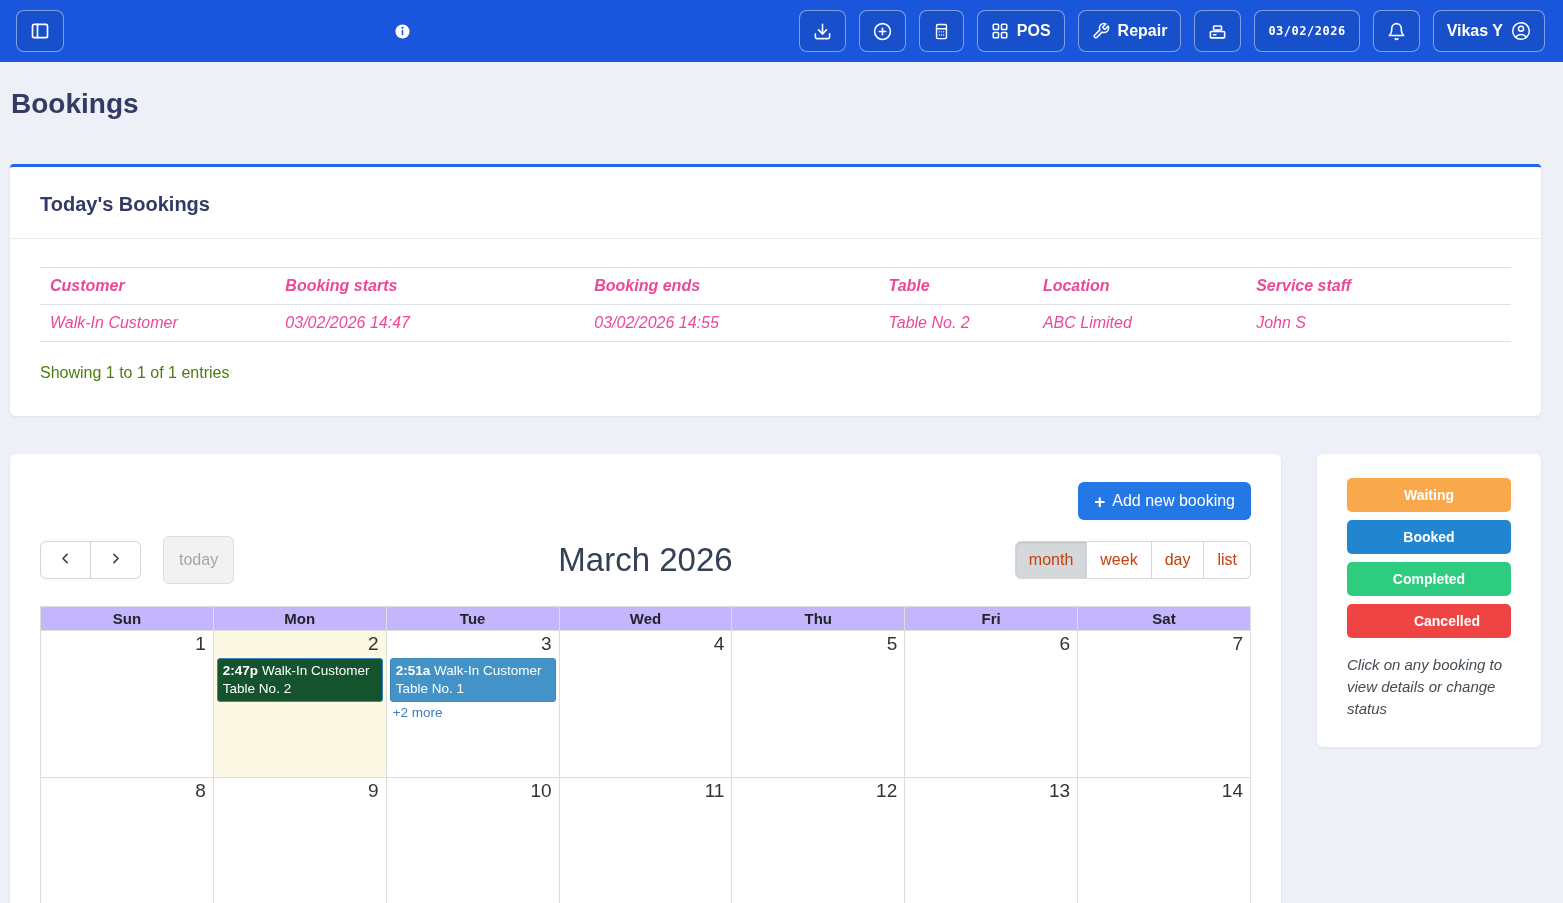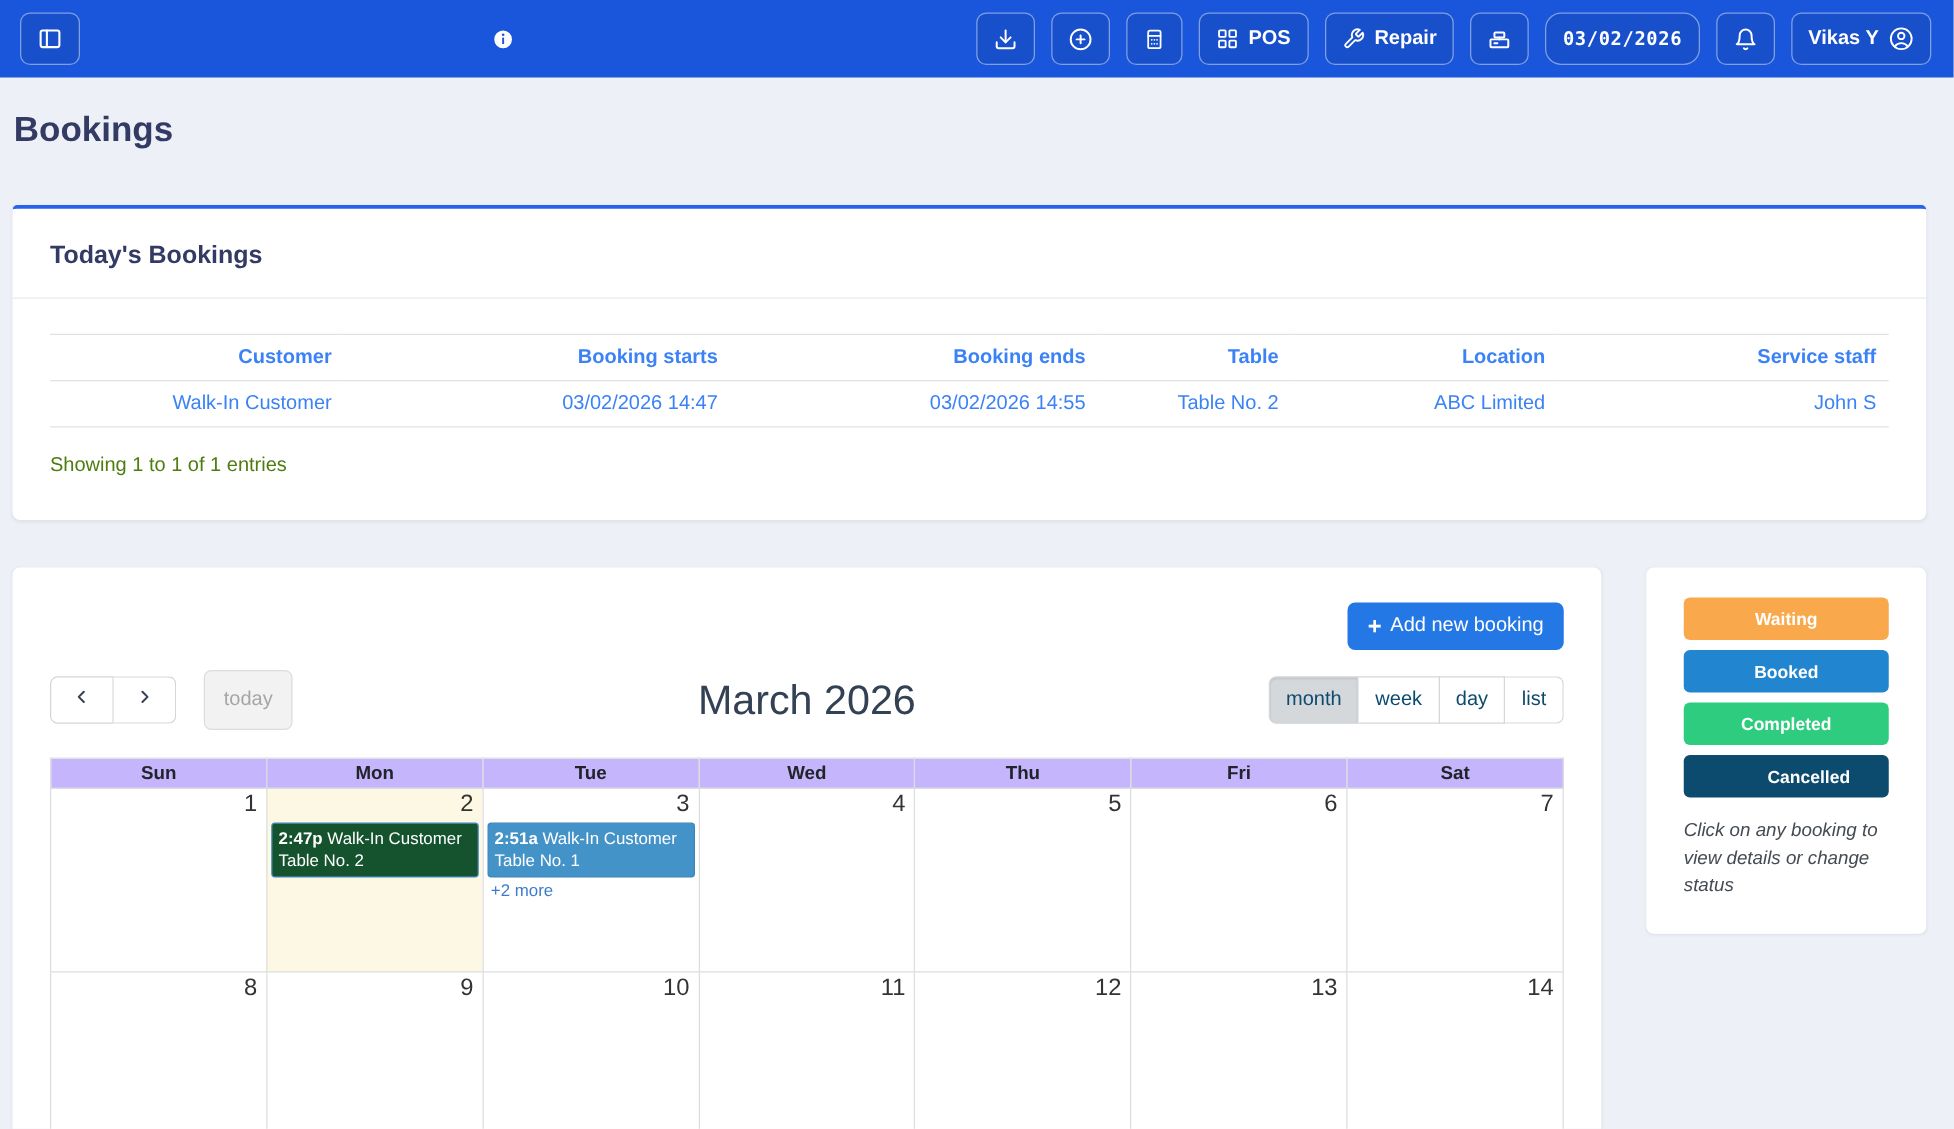--- a/index.html
+++ b/index.html
@@ -16,21 +16,21 @@
   }
   .nav-btn {
     display:flex; align-items:center; gap:8px;
     background:rgba(0,0,0,0.07); border:1px solid rgba(255,255,255,0.45);
     border-radius:8px; color:#fff; font-family:"Liberation Sans",sans-serif;
     font-size:16px; font-weight:700; padding:9px 13px; height:42px; cursor:pointer;
   }
   .nav-btn svg { display:block; }
   .info-wrap { margin-left:330px; display:flex; align-items:center; cursor:pointer; }
   .nav-right { margin-left:auto; display:flex; align-items:center; gap:13px; }
-  .date-btn { font-family:"DejaVu Sans Mono", monospace; font-weight:700; letter-spacing:0.5px; font-size:15px;border-radius:13px; }
+  .date-btn { font-family:"DejaVu Sans Mono", monospace; font-weight:700; letter-spacing:0.5px; font-size:12px; }
   
   .page-title {
     font-size:28px; font-weight:700; color:#333a63;
     margin:26px 0 0 11px;
   }
   
   .card {
     background:#fff; border-radius:6px;
     box-shadow:0 1px 3px rgba(40,50,70,0.08);
   }
@@ -38,21 +38,21 @@
     margin:44px 22px 0 10px;
     border-top:3px solid #2563eb;
     border-radius:4px 4px 6px 6px;
   }
   .card-header { padding:26px 30px 22px; border-bottom:1px solid #e7eaee; }
   .card-header h2 { font-size:20px; font-weight:700; color:#333a63; }
   .card-body { padding:28px 30px 34px; }
   table.bookings { width:100%; border-collapse:collapse; }
   table.bookings th, table.bookings td {
     border-top:1px solid #dee2e6; border-bottom:1px solid #dee2e6;
-    text-align:right; padding:9px 10px; font-size:16px; color:#3b82f6;
+    text-align:left; padding:9px 10px; font-size:16px; color:#ec4899;font-style:italic;
   }
   table.bookings th { font-weight:700; }
   .summary { margin-top:22px; font-size:16px; color:#4d7c0f; }
   .pagination { display:flex; justify-content:flex-end; margin-top:6px; }
   .page-btn {
     background:#fff; border:1px solid #dee2e6; font-size:15px; padding:9px 15px;
     cursor:pointer; font-family:"Liberation Sans",sans-serif;
   }
   .page-btn.prev { border-radius:6px 0 0 6px; color:#7a7f87; }
   .page-btn.next { border-radius:0 6px 6px 0; color:#343a40; border-left:none; }
@@ -65,21 +65,21 @@
   .add-booking {
     background:#2478e5; color:#fff; border:none; border-radius:6px;
     font-size:16px; font-weight:400; padding:9px 16px; height:38px;
     display:flex; align-items:center; gap:7px; cursor:pointer;
     font-family:"Liberation Sans",sans-serif;
   }
   .add-booking .plus { font-size:19px; font-weight:700; line-height:1; }
   .cal-toolbar { position:relative; margin-top:18px; height:44px; display:flex; align-items:center; }
   .btn-group { display:inline-flex; }
   .fc-btn {
-    background:#fff; border:1px solid #d3d6da; color:#0c4a6e; font-size:16px;
+    background:#fff; border:1px solid #d3d6da; color:#c2410c; font-size:16px;
     padding:7px 13px; cursor:pointer; border-left-width:0;
     font-family:"Liberation Sans",sans-serif; height:38px; display:flex; align-items:center;
   }
   .btn-group .fc-btn:first-child { border-left-width:1px; border-radius:6px 0 0 6px; }
   .btn-group .fc-btn:last-child { border-radius:0 6px 6px 0; }
   .fc-btn.arrow { padding:7px 17px; }
   .fc-btn.active { background:#d5d8db; box-shadow:inset 0 1px 2px rgba(0,0,0,0.12); }
   .today-btn {
     margin-left:22px; background:#f2f2f2; border:1px solid #dcdcdc; color:#a6a6a6;
     border-radius:6px; font-size:16px; padding:8px 15px; height:48px; cursor:default;
@@ -363,17 +363,17 @@
             </td>
         </tr>
       </tbody>
     </table>
   </section>
 
   <aside class="card legend-card">
     <button class="legend-btn" style="background-color: rgb(249, 169, 75);">Waiting</button>
     <button class="legend-btn" style="background-color: rgb(33, 133, 208);">Booked</button>
     <button class="legend-btn" style="background-color: rgb(46, 204, 126);">Completed</button>
-    <button class="legend-btn" style="background-color: #0c4a6e; padding-left: 36px;">Cancelled</button>
+    <button class="legend-btn" style="background-color: #ef4444; padding-left: 36px;">Cancelled</button>
     <p class="legend-note">Click on any booking to view details or change status</p>
   </aside>
 
 </div>
 
 </body></html>

